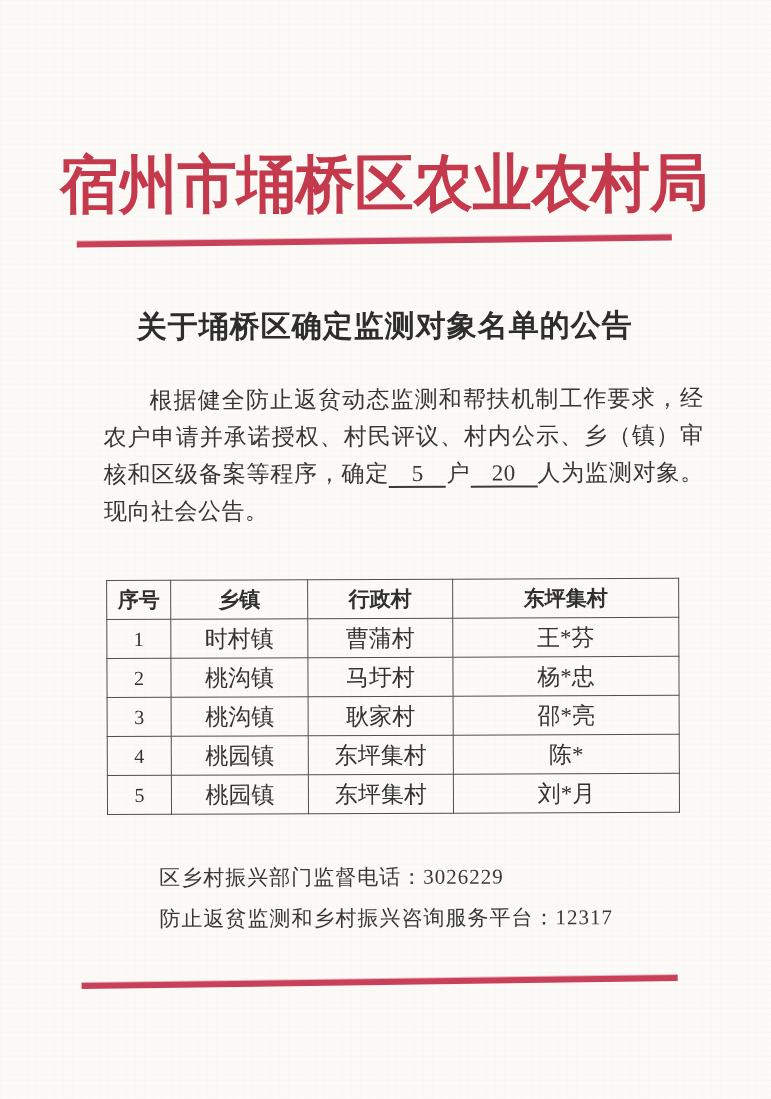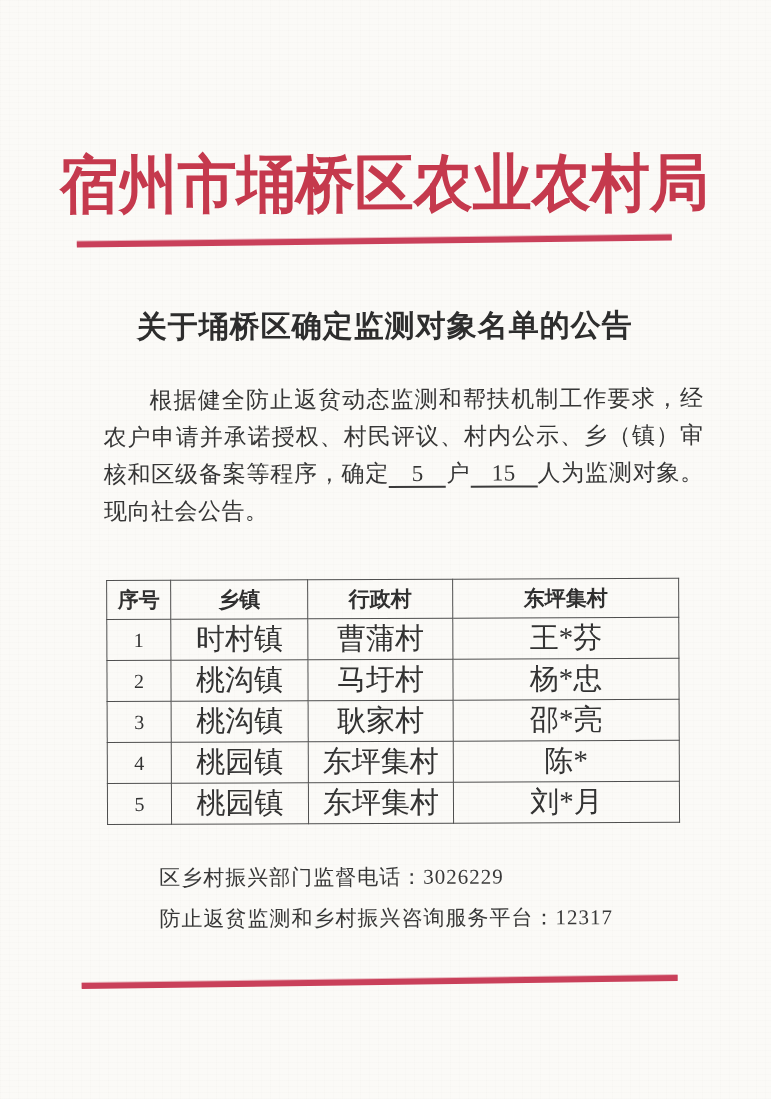--- a/index.html
+++ b/index.html
@@ -119,21 +119,21 @@
     padding: 0 2px;
   }
   .monitor-table th {
     font-family: "Liberation Sans", "DejaVu Sans", sans-serif;
     font-weight: 600;
     font-size: 21px;
     color: #303030;
   }
   .monitor-table td {
     font-family: "Liberation Serif", "DejaVu Serif", serif;
-    font-size: 29px;
+    font-size: 23px;
     font-weight: normal;
   }
   .monitor-table td.num { font-size: 20px; }
 
   .contact {
     position: absolute;
     left: 158px;
     top: 864px;
     font-size: 21px;
     line-height: 27px;
@@ -147,21 +147,21 @@
 
 <div class="page">
   <div class="scan-tilt">
 
     <h1 class="org-name">宿州市埇桥区农业农村局</h1>
 
     <div class="red-rule top"></div>
 
     <h2 class="doc-title">关于埇桥区确定监测对象名单的公告</h2>
 
-    <p class="body-text"><span>根据健全防止返贫动态监测和帮扶机制工作要求，经农户申请并承诺授权、村民评议、村内公示、乡（镇）审核和区级备案等程序，确定</span><span class="blank-underline households"><span>5</span></span><span>户</span><span class="blank-underline persons"><span>15</span></span><span>人为监测对象。现向社会公告。</span></p>
+    <p class="body-text"><span>根据健全防止返贫动态监测和帮扶机制工作要求，经农户申请并承诺授权、村民评议、村内公示、乡（镇）审核和区级备案等程序，确定</span><span class="blank-underline households"><span>5</span></span><span>户</span><span class="blank-underline persons"><span>20</span></span><span>人为监测对象。现向社会公告。</span></p>
 
     <table class="monitor-table">
       <colgroup>
         <col class="c1">
           <col class="c2">
           <col class="c3">
           <col class="c4">
       </colgroup>
       <thead>
         <tr>

